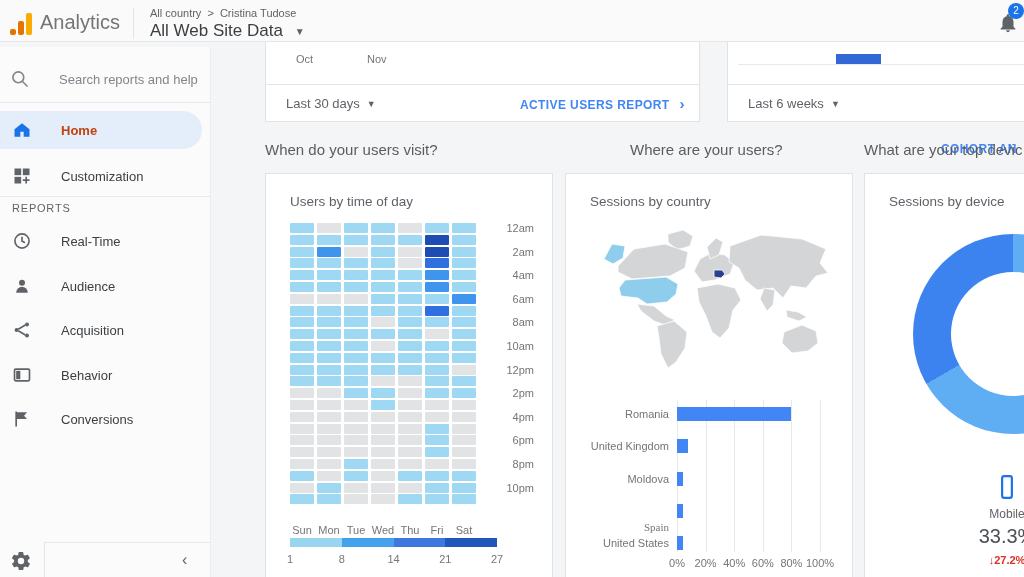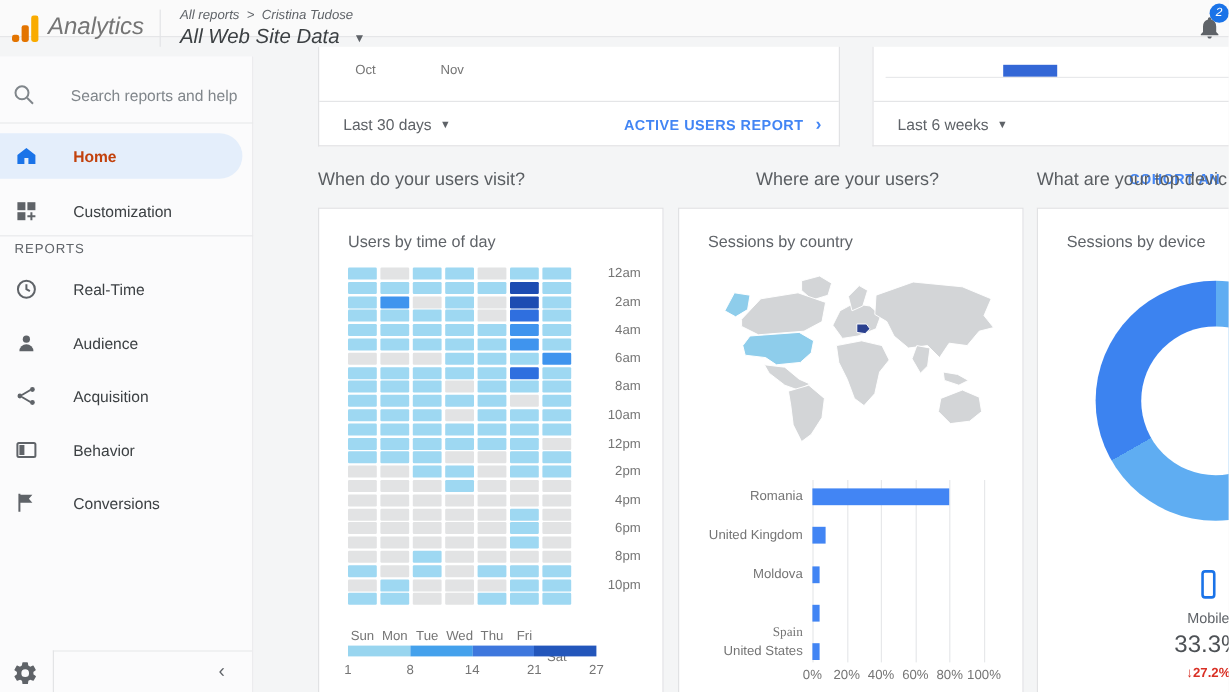--- a/index.html
+++ b/index.html
@@ -255,21 +255,21 @@
           <div class="hm-hour" style="top: 236.8px;">4pm</div>
           <div class="hm-hour" style="top: 260.4px;">6pm</div>
           <div class="hm-hour" style="top: 284px;">8pm</div>
           <div class="hm-hour" style="top: 307.6px;">10pm</div>
           <div class="hm-day" style="left: 36px; top: 338px;">Sun</div>
           <div class="hm-day" style="left: 63px; top: 338px;">Mon</div>
           <div class="hm-day" style="left: 90px; top: 338px;">Tue</div>
           <div class="hm-day" style="left: 117px; top: 338px;">Wed</div>
           <div class="hm-day" style="left: 144px; top: 338px;">Thu</div>
           <div class="hm-day" style="left: 171px; top: 338px;">Fri</div>
-          <div class="hm-day" style="left: 198px; top: 356px;">Sat</div>
+          <div class="hm-day" style="left: 198px; top: 338px;">Sat</div>
           <div class="lg-seg" style="left: 24px; top: 364px; width: 51.75px; background: rgb(152, 213, 239);"></div>
           <div class="lg-seg" style="left: 75.75px; top: 364px; width: 51.75px; background: rgb(68, 161, 236);"></div>
           <div class="lg-seg" style="left: 127.5px; top: 364px; width: 51.75px; background: rgb(62, 119, 221);"></div>
           <div class="lg-seg" style="left: 179.25px; top: 364px; width: 51.75px; background: rgb(35, 86, 187);"></div>
           <div class="lg-tick" style="left: 24px; top: 379px;">1</div>
           <div class="lg-tick" style="left: 75.75px; top: 379px;">8</div>
           <div class="lg-tick" style="left: 127.5px; top: 379px;">14</div>
           <div class="lg-tick" style="left: 179.25px; top: 379px;">21</div>
           <div class="lg-tick" style="left: 231px; top: 379px;">27</div>
         </div>
@@ -415,32 +415,32 @@
     </div>
 
     <div class="divider-h" style="left:44px;right:0;top:495px;"></div>
     <div class="divider-v" style="left:44px;top:495px;bottom:0;"></div>
     <svg class="abs" width="22" height="22" viewBox="0 0 24 24" style="left:10px;top:503px;cursor:pointer;">
       <path fill="#5f6368" d="M19.4 13a7.5 7.5 0 0 0 .1-1 7.5 7.5 0 0 0-.1-1l2.1-1.6a.5.5 0 0 0 .1-.6l-2-3.5a.5.5 0 0 0-.6-.2l-2.5 1a7.7 7.7 0 0 0-1.7-1l-.4-2.6a.5.5 0 0 0-.5-.4h-4a.5.5 0 0 0-.5.4l-.4 2.6a7.7 7.7 0 0 0-1.7 1l-2.5-1a.5.5 0 0 0-.6.2l-2 3.5a.5.5 0 0 0 .1.6L4.5 11a7.5 7.5 0 0 0 0 2l-2.1 1.6a.5.5 0 0 0-.1.6l2 3.5c.1.2.4.3.6.2l2.5-1a7.7 7.7 0 0 0 1.7 1l.4 2.6c0 .2.2.4.5.4h4c.2 0 .5-.2.5-.4l.4-2.6a7.7 7.7 0 0 0 1.7-1l2.5 1c.2.1.5 0 .6-.2l2-3.5a.5.5 0 0 0-.1-.6L19.4 13zM12 15.5A3.5 3.5 0 1 1 12 8.5a3.5 3.5 0 0 1 0 7z"></path>
     </svg>
     <div class="abs" style="left:182px;top:504px;font-size:16px;color:#5f6368;cursor:pointer;">‹</div>
   </div>
 
-  <div class="abs" style="left:0;top:0;width:1024px;height:31px;background:#fafafa;border-bottom:1px solid #e5e6e8;z-index:10;box-sizing:border-box;font-style:italic;">
+  <div class="abs" style="left:0;top:0;width:1024px;height:42px;background:#fafafa;border-bottom:1px solid #e5e6e8;z-index:10;box-sizing:border-box;">
 
     <div class="abs" style="left:10px;top:12px;width:24px;height:24px;cursor:pointer;">
       <div class="abs" style="left:0;bottom:1px;width:6px;height:6px;border-radius:2px;background:#e37400;"></div>
       <div class="abs" style="left:8px;bottom:1px;width:6px;height:14px;border-radius:2px;background:#e37400;"></div>
       <div class="abs" style="left:16px;bottom:1px;width:6px;height:22px;border-radius:2px;background:#f9ab00;"></div>
     </div>
     <span class="abs" style="left:40px;top:11px;font-size:20px;color:#757575;">Analytics</span>
     <div class="divider-v" style="left:133px;top:8px;height:31px;"></div>
 
     <div class="abs hdr-bread" style="left:150px;top:7px;cursor:pointer;">
-      <span>All reports</span>
+      <span>All country</span>
       <span style="margin:0 3px;">&gt;</span>
       <span>Cristina Tudose</span>
     </div>
     <div class="abs" style="left:150px;top:21px;font-size:17px;color:#3c4043;cursor:pointer;">
       <span>All Web Site Data</span>
       <span class="caret" style="font-size:10px;">▼</span>
     </div>
 
     <svg class="abs" width="22" height="22" viewBox="0 0 24 24" style="left:997px;top:12px;cursor:pointer;">
       <path fill="#5f6368" d="M12 22c1.1 0 2-.9 2-2h-4c0 1.1.9 2 2 2zm6-6v-5c0-3.1-1.6-5.6-4.5-6.3V4a1.5 1.5 0 0 0-3 0v.7C7.6 5.4 6 7.9 6 11v5l-2 2v1h16v-1l-2-2z"></path>

